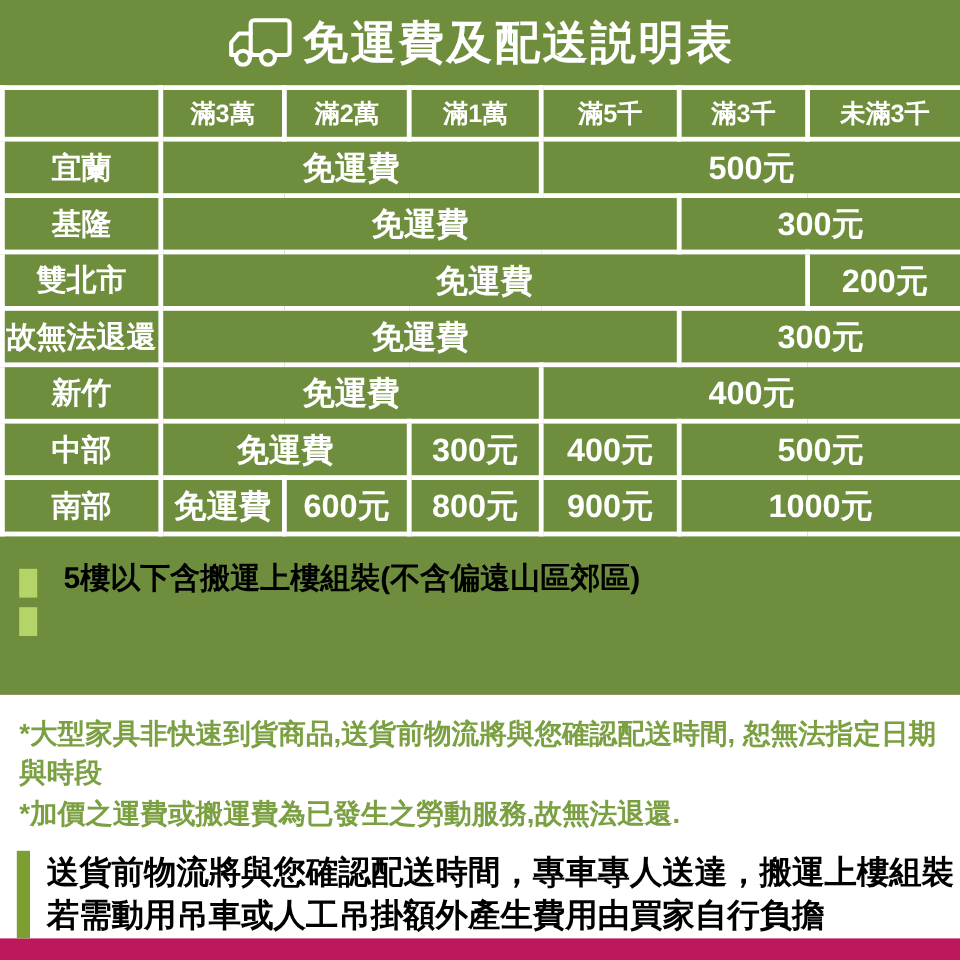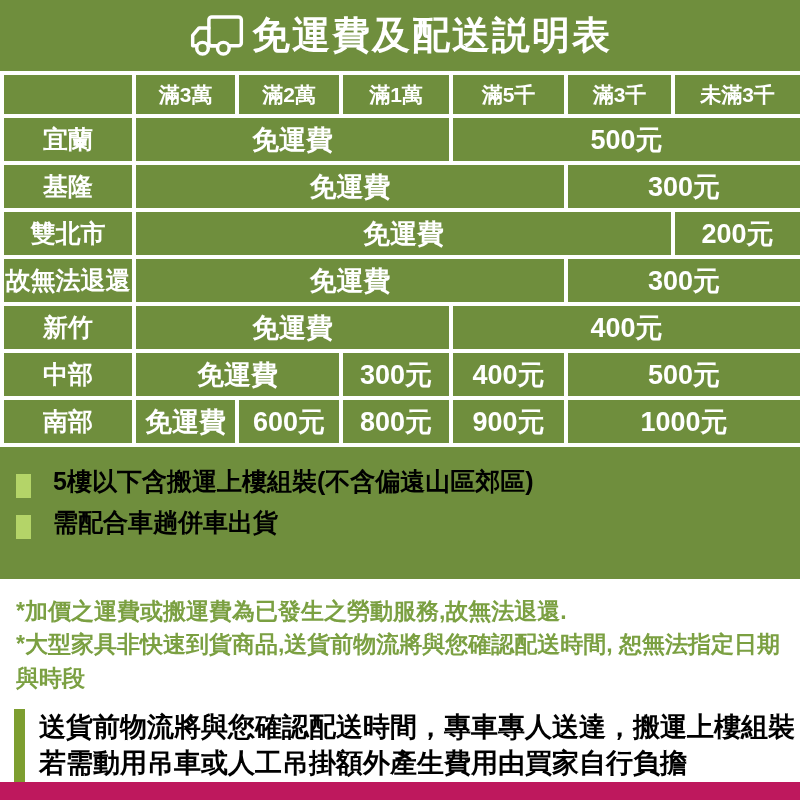--- a/index.html
+++ b/index.html
@@ -193,30 +193,29 @@
         </tbody>
     </table>
 
     <div class="olive-notes">
         <div class="olive-note-item">
           <span class="bullet-square"></span>
           <span>5樓以下含搬運上樓組裝(不含偏遠山區郊區)</span>
         </div>
         <div class="olive-note-item">
           <span class="bullet-square"></span>
-          <span>需配合車趟併車出貨</span>
         </div>
       </div>
   </div>
 
   <div class="white-section">
 
     <div class="asterisk-notes">
+        <div>*大型家具非快速到貨商品,送貨前物流將與您確認配送時間, 恕無法指定日期與時段</div>
         <div>*加價之運費或搬運費為已發生之勞動服務,故無法退還.</div>
-        <div>*大型家具非快速到貨商品,送貨前物流將與您確認配送時間, 恕無法指定日期與時段</div>
       </div>
 
     <div class="delivery-note">
       <div class="green-bar"></div>
       <div class="delivery-text">
           <div>送貨前物流將與您確認配送時間，專車專人送達，搬運上樓組裝</div>
           <div>若需動用吊車或人工吊掛額外產生費用由買家自行負擔</div>
         </div>
     </div>
 

